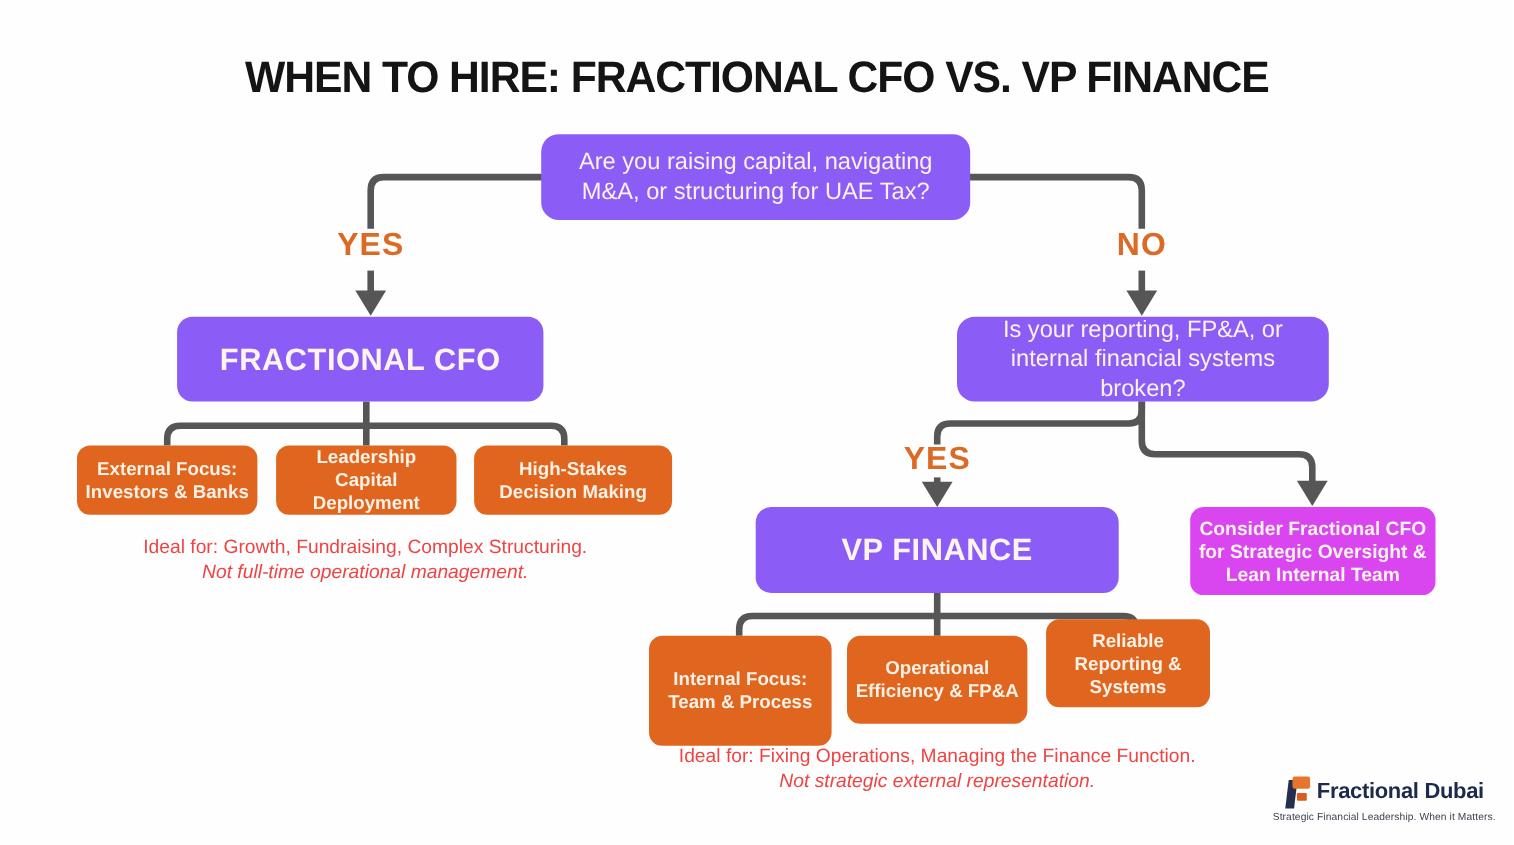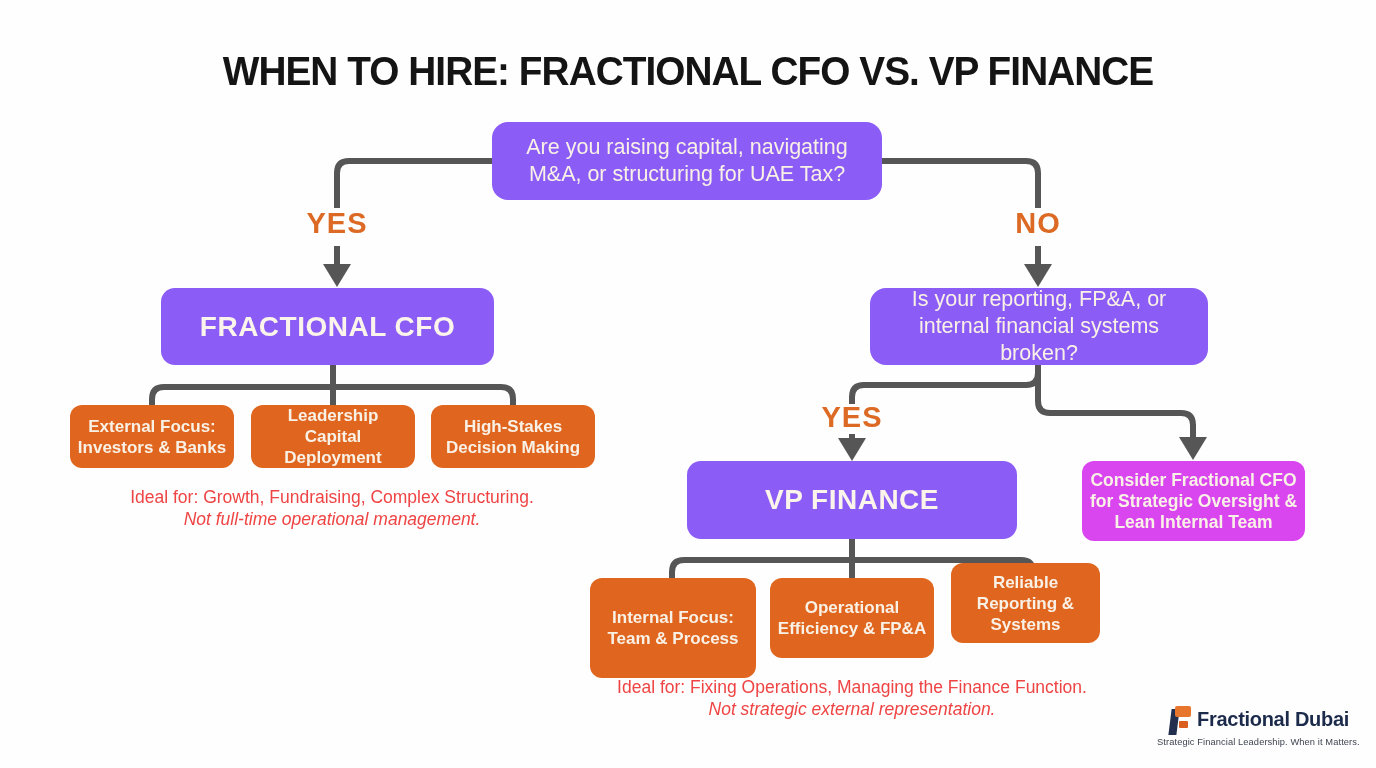--- a/index.html
+++ b/index.html
@@ -76,21 +76,21 @@
 
   <div class="branch-label" style="left:287px;top:207px;width:100px;">YES</div>
   <div class="branch-label" style="left:988px;top:207px;width:100px;">NO</div>
 
   <div class="node box box-dark main-node" style="left:161px;top:288px;width:333px;height:77px;">FRACTIONAL CFO</div>
 
   <div class="node box box-dark q-box" style="left:870px;top:288px;width:338px;height:77px;">Is your reporting, FP&amp;A, or internal financial systems broken?</div>
 
   <div class="node box box-light benefit" style="left:70px;top:405px;width:164px;height:63px;">External Focus: Investors &amp; Banks</div>
   <div class="node box box-light benefit" style="left:251px;top:405px;width:164px;height:63px;">Leadership Capital Deployment</div>
-  <div class="node box box-light benefit" style="left:431px;top:405px;width:164px;height:63px;">High-Stakes Decision Making</div>
+  <div class="node box box-light benefit" style="left:431px;top:405px;width:180px;height:63px;">High-Stakes Decision Making</div>
 
   <div class="caption" style="left:112px;top:485px;width:440px;">
     <div>Ideal for: Growth, Fundraising, Complex Structuring.</div>
     <div class="em">Not full-time operational management.</div>
   </div>
 
   <div class="branch-label" style="left:802px;top:401px;width:100px;">YES</div>
 
   <div class="node box box-dark main-node" style="left:687px;top:461px;width:330px;height:78px;">VP FINANCE</div>
 

